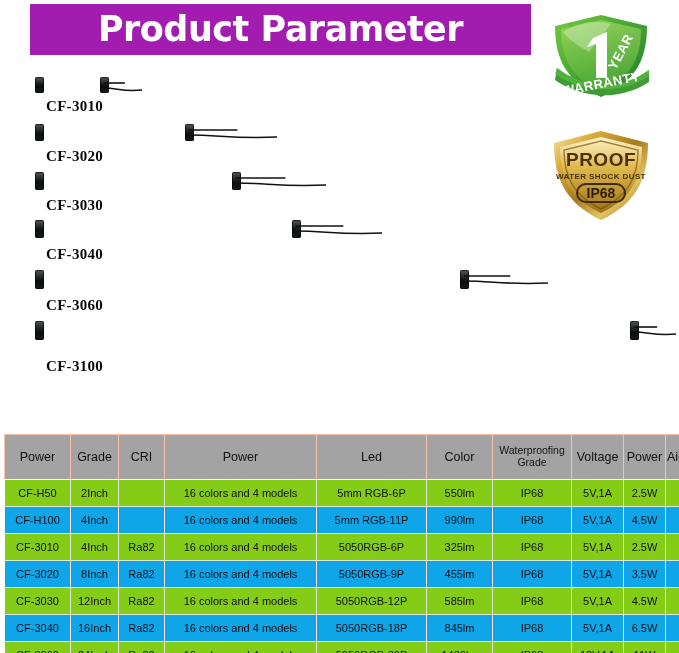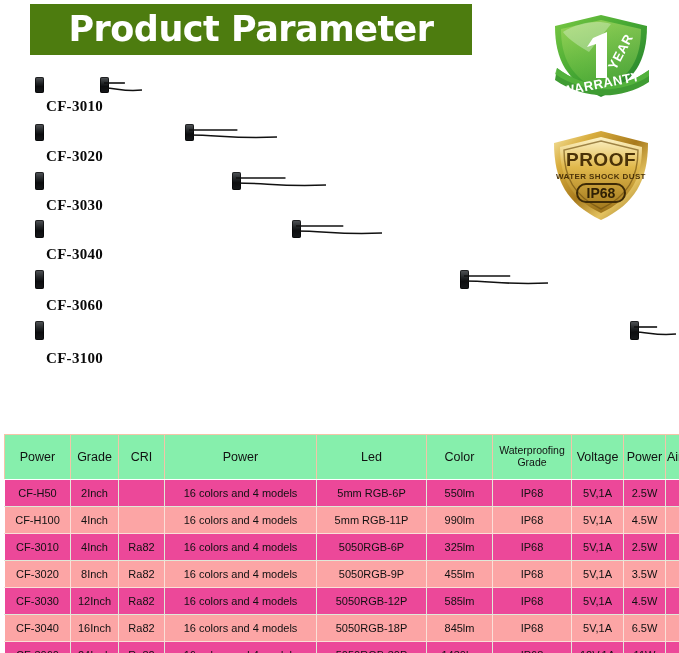--- a/index.html
+++ b/index.html
@@ -14,23 +14,23 @@
     overflow: hidden;
     font-family: "Liberation Sans", sans-serif;
     -webkit-font-smoothing: antialiased;
   }
 
   
   #title-banner {
     position: absolute;
     left: 30px;
     top: 4px;
-    width: 442px;
+    width: 501px;
     height: 51px;
-    background: #4d7c0f;
+    background: #a21caf;
     display: flex;
     align-items: center;
     justify-content: center;
   }
   #title-text {
     color: #ffffff;
     font-family: "DejaVu Sans", sans-serif;
     font-weight: bold;
     font-size: 35px;
     letter-spacing: -0.5px;
@@ -134,31 +134,31 @@
   #spec-table th, #spec-table td {
     border: 1px solid #ffffff;
     text-align: center;
     vertical-align: middle;
     padding: 2px 1px;
     line-height: 1.15;
     overflow: hidden;
     white-space: nowrap;
   }
   #spec-table thead th {
-    background: #86efac;
+    background: #a3a3a3;
     font-weight: normal;
     height: 40px;
     font-size: 12.5px;
     border-color: #f4c4a8;
     border-bottom: 1px solid #ffffff;
   }
   #spec-table thead th.wrap { white-space: normal; font-size: 10.5px; line-height: 1.1; }
   #spec-table tbody td { height: 22px; font-size: 11px; }
-  #spec-table tbody tr.even td { background: #ec4899; border-color: #dfe9d8; }
-  #spec-table tbody tr.odd  td { background: #fca5a5; border-color: #fae0d8; }
+  #spec-table tbody tr.even td { background: #84cc16; border-color: #dfe9d8; }
+  #spec-table tbody tr.odd  td { background: #0ea5e9; border-color: #fae0d8; }
   #spec-table tbody td { border-left: 1px solid #ffffff; border-right: 1px solid #ffffff; }
   #spec-table tbody tr td:first-child { border-left: 1px solid #ffffff; }
 </style>
 </head>
 <body>
 
 <div id="title-banner">
   <div id="title-text">Product Parameter</div>
 </div>
 
@@ -304,21 +304,21 @@
         </div>
         <div class="endcap left"></div>
         <div class="endcap right"></div>
       </div>
       <div class="cable" style="left: 634px; top: 264px; width: 42px;">
         <svg width="42" height="14" viewBox="0 0 42 14">
           <path d="M0 3 L23.1 3" stroke="#111" stroke-width="1.6" fill="none"></path>
           <path d="M0 8 C14.7 8 21 12 42 10" stroke="#111" stroke-width="1.6" fill="none"></path>
         </svg>
       </div>
-      <div class="model-label" style="left: 46px; top: 290px;">CF-3100</div>
+      <div class="model-label" style="left: 46px; top: 298px;">CF-3100</div>
     </div>
   </div>
 
 <table id="spec-table">
   <colgroup>
       <col style="width: 66px;">
       <col style="width: 48px;">
       <col style="width: 46px;">
       <col style="width: 152px;">
       <col style="width: 110px;">

